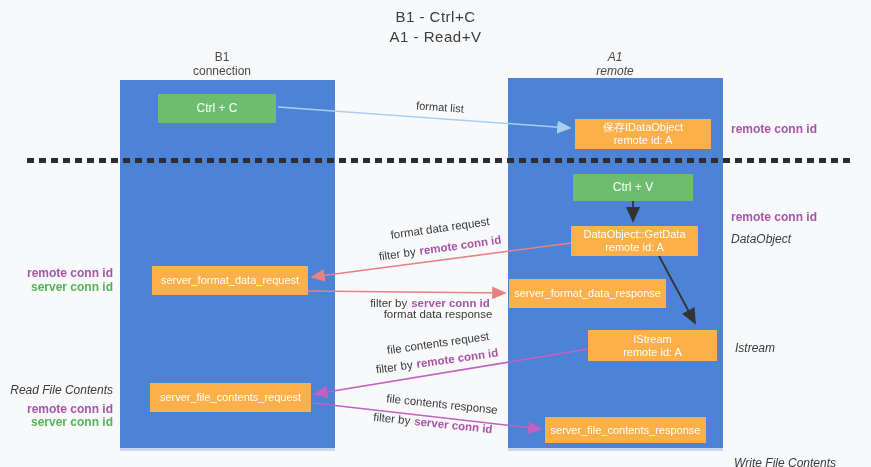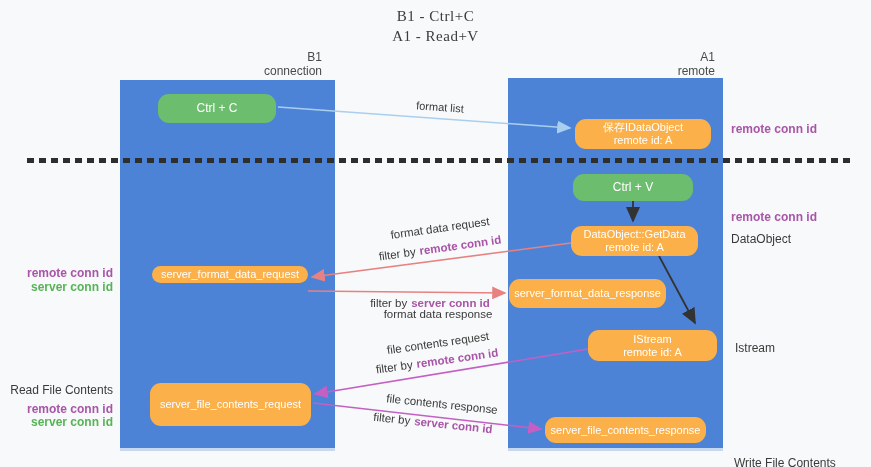--- a/index.html
+++ b/index.html
@@ -2,34 +2,34 @@
 <html><head>
 <meta charset="utf-8">
 <style>
   html,body{margin:0;padding:0;background:#f8f9fa;}
   .canvas{
     position:relative;width:871px;height:467px;overflow:hidden;
     font-family:"Liberation Sans","DejaVu Sans",sans-serif;
     background:#f8f9fa;color:#3a3a3a;
   }
   .abs{position:absolute;}
-  .title-line{width:871px;text-align:center;font-size:15px;color:#3c3c3c;letter-spacing:.5px;font-family:Liberation Serif, serif;}
+  .title-line{width:871px;text-align:center;font-size:15px;color:#3c3c3c;letter-spacing:.5px;}
   .lane{background:#4d83d6;border-bottom:3px solid #c9d8f1;}
-  .lane-head{font-size:12px;color:#4a4a4a;text-align:right;line-height:14px;}
+  .lane-head{font-size:12px;color:#4a4a4a;text-align:center;line-height:14px;}
   .node{
     display:flex;flex-direction:column;align-items:center;justify-content:center;
-    color:#fff;font-size:11px;line-height:13px;text-align:center;white-space:nowrap;border-radius:11px;
+    color:#fff;font-size:11px;line-height:13px;text-align:center;white-space:nowrap;
   }
   .green{background:#6dbd6f;}
   .orange{background:#fbb049;}
   .node .l1,.node .l2{display:block;}
   .side-label{font-size:12px;white-space:nowrap;}
   .bold-purple{color:#a855a8;font-weight:bold;}
   .bold-green{color:#56b456;font-weight:bold;}
-  .plain{color:#3a3a3a;}
+  .plain{color:#3a3a3a;font-style:italic;}
   .left-col{text-align:right;width:113px;}
   .alabel{
     font-size:11.5px;color:#3a3a3a;white-space:nowrap;text-align:center;
     transform-origin:center center;
   }
   .fb{margin-right:4px;}
   .dashed{
     height:5px;
     background:repeating-linear-gradient(90deg,#2e2e2e 0 7px,transparent 7px 12px);
   }
@@ -40,21 +40,21 @@
 
 <div class="canvas">
 
   <div class="abs title-line" style="top:8px;left:0;">B1 - Ctrl+C</div>
   <div class="abs title-line" style="top:28px;left:0;">A1 - Read+V</div>
 
   <div class="abs lane-head" style="left:122px;top:50px;width:200px;">
     <div>B1</div>
     <div>connection</div>
   </div>
-  <div class="abs lane-head" style="left:515px;top:50px;width:200px;">
+  <div class="abs lane-head" style="left:515px;top:50px;width:200px;font-style:italic;">
     <div>A1</div>
     <div>remote</div>
   </div>
 
   <div class="abs lane" style="left:120px;top:80px;width:215px;height:368px;"></div>
   <div class="abs lane" style="left:508px;top:78px;width:215px;height:370px;"></div>
 
   <div class="abs dashed" style="left:27px;top:158px;width:823px;"></div>
 
   <svg class="arrows" width="871" height="467">
@@ -77,24 +77,24 @@
     <line x1="659" y1="256" x2="695" y2="323" stroke="#333333" stroke-width="1.8" marker-end="url(#m-black)"></line>
     <line x1="571" y1="243" x2="312" y2="277" stroke="#e88181" stroke-width="1.6" marker-end="url(#m-salmon)"></line>
     <line x1="308" y1="291" x2="505" y2="293" stroke="#e88181" stroke-width="1.6" marker-end="url(#m-salmon)"></line>
     <line x1="588" y1="349" x2="315" y2="394" stroke="#c45fc4" stroke-width="1.6" marker-end="url(#m-magenta)"></line>
     <line x1="313" y1="403" x2="541" y2="429" stroke="#c45fc4" stroke-width="1.6" marker-end="url(#m-magenta)"></line>
   </svg>
 
   <div class="abs node green" style="left:158px;top:94px;width:118px;height:29px;font-size:12px;">
     <span>Ctrl + C</span>
   </div>
-  <div class="abs node orange" style="left:152px;top:266px;width:156px;height:17px;">
+  <div class="abs node orange" style="left:152px;top:266px;width:156px;height:29px;">
     <span>server_format_data_request</span>
   </div>
-  <div class="abs node orange" style="left:150px;top:383px;width:161px;height:43px;">
+  <div class="abs node orange" style="left:150px;top:383px;width:161px;height:29px;">
     <span>server_file_contents_request</span>
   </div>
 
   <div class="abs node orange" style="left:575px;top:119px;width:136px;height:30px;">
     <span class="l1">保存IDataObject</span>
     <span class="l2">remote id: A</span>
   </div>
   <div class="abs node green" style="left:573px;top:174px;width:120px;height:27px;font-size:12px;">
     <span>Ctrl + V</span>
   </div>

